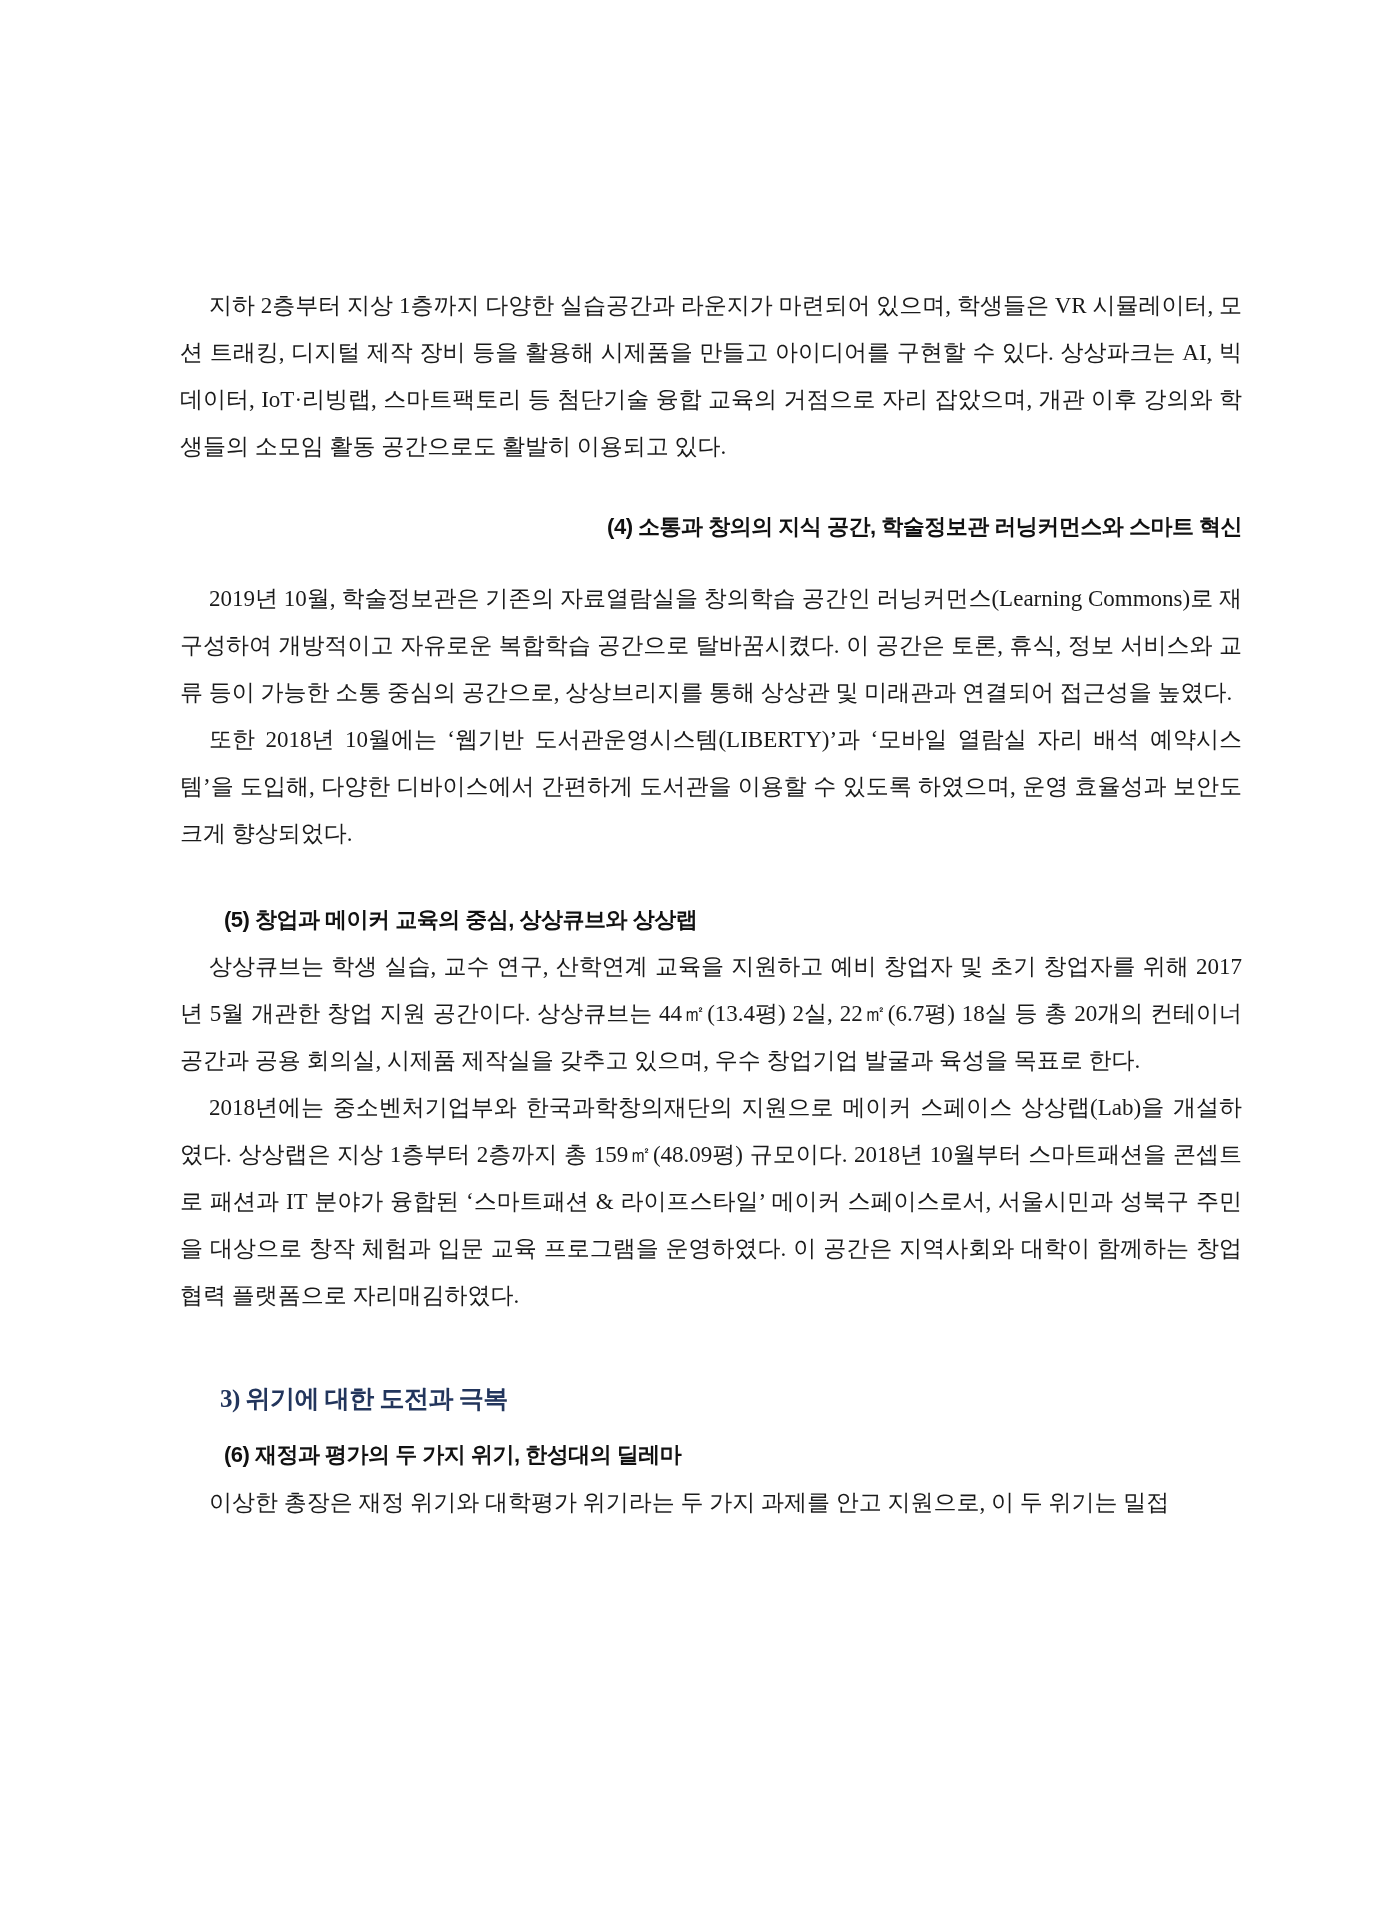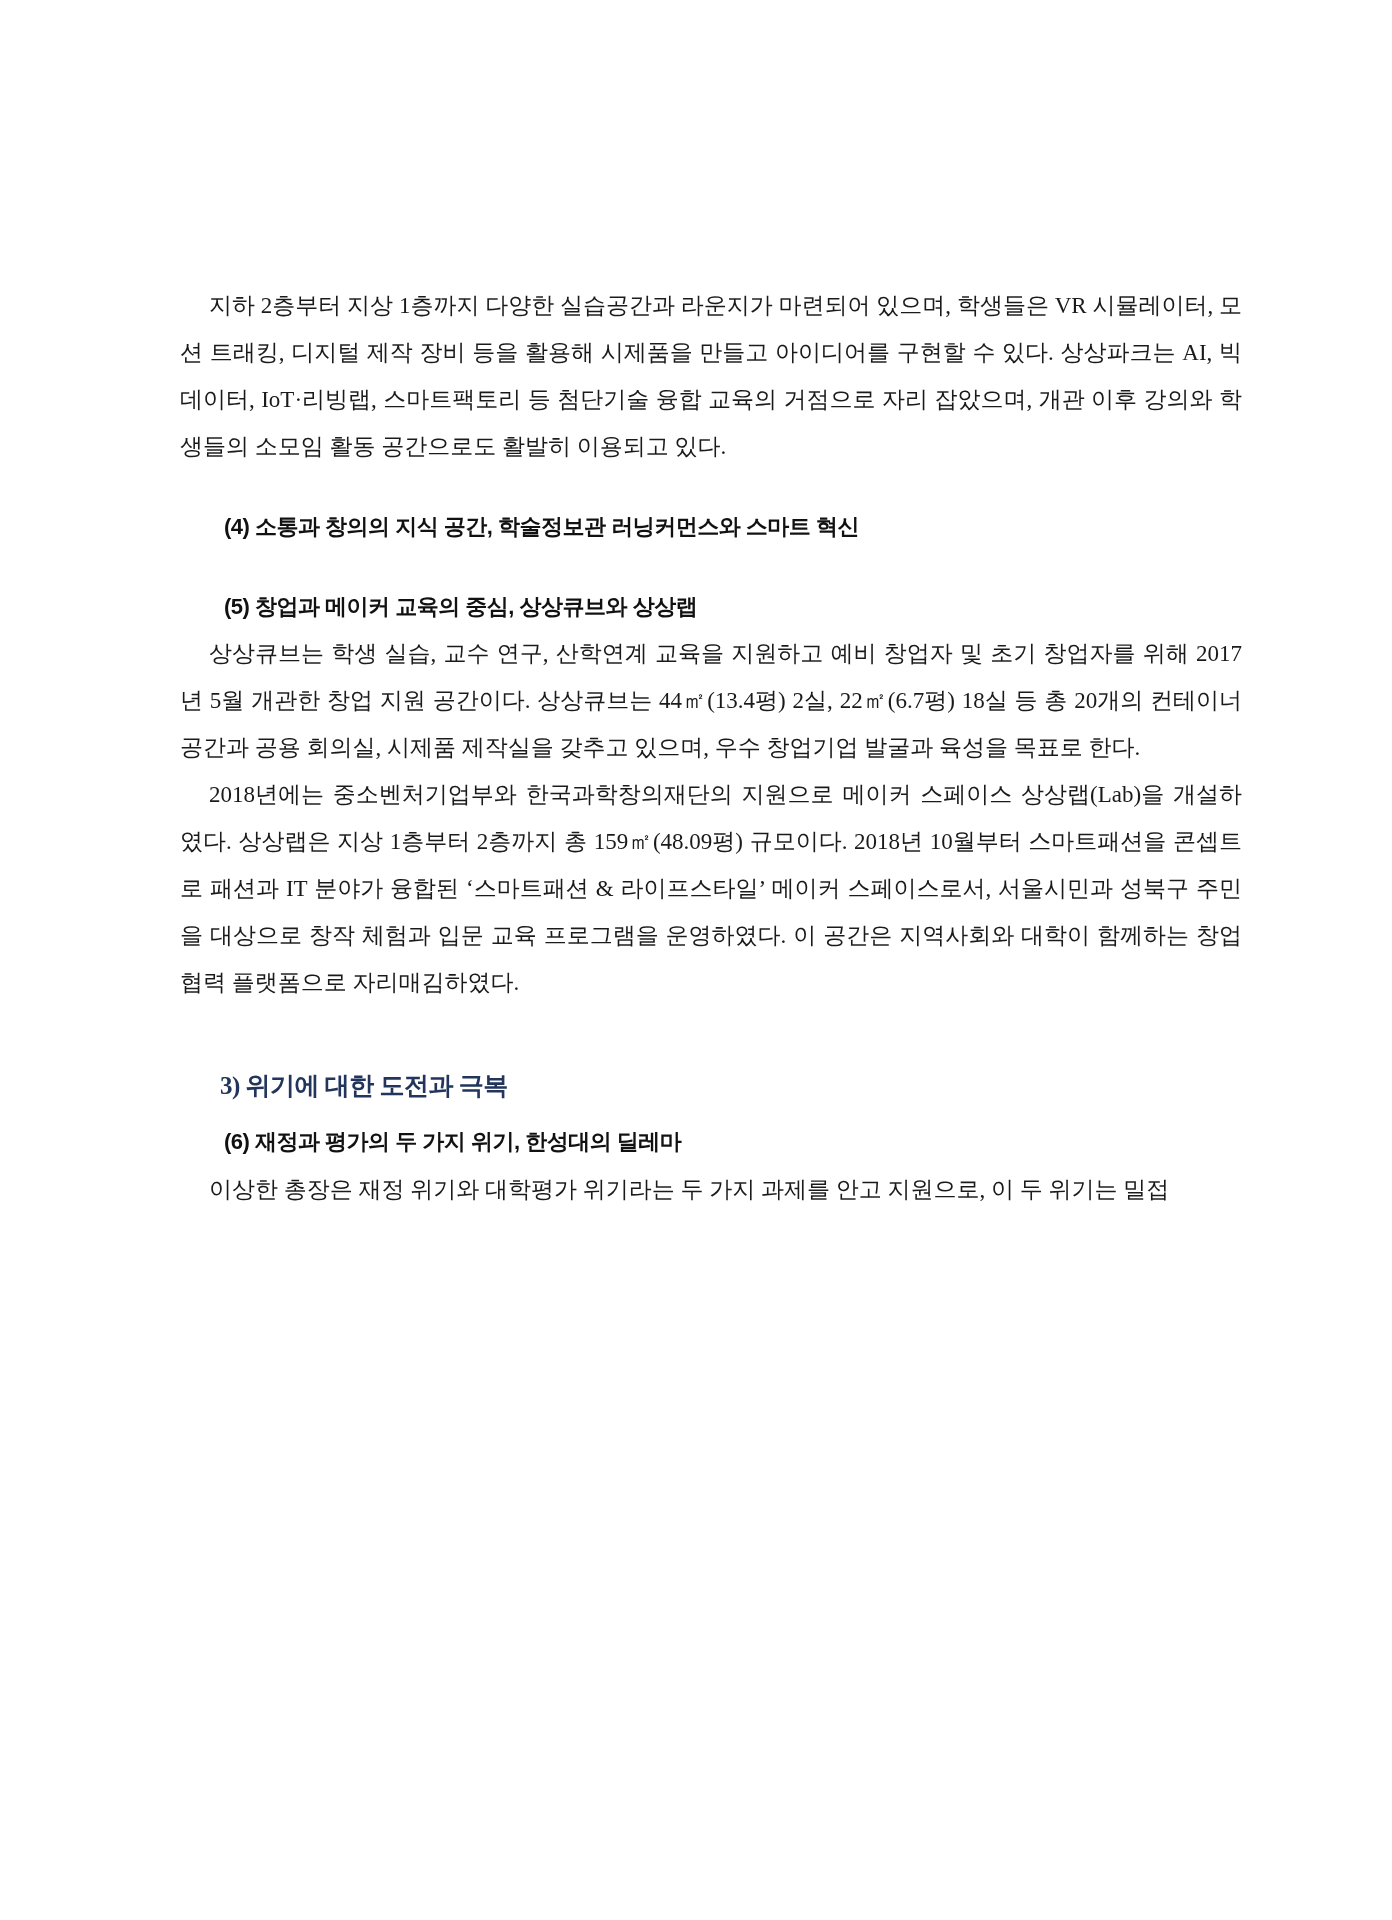--- a/index.html
+++ b/index.html
@@ -35,21 +35,21 @@
   .sub-heading {
     margin: 0;
     padding-left: 44px;
     font-family: "Liberation Sans", "DejaVu Sans", sans-serif;
     font-weight: bold;
     font-size: 22px;
     line-height: 34px;
     color: #111111;
     letter-spacing: -0.5px;
   }
-  .sub-heading.h4 { margin-top: 40px; margin-bottom: 31px; }
+  .sub-heading.h4 { margin-top: 40px; margin-bottom: 31px; text-align: right; }
   .sub-heading.h5 { margin-top: 46px; margin-bottom: 6px; }
   .sub-heading.h1s { margin-top: 20px; margin-bottom: 7px; }
   .section-heading {
     margin: 61px 0 0 0;
     padding-left: 40px;
     font-family: Liberation Serif, serif;
     font-weight: bold;
     font-size: 25px;
     line-height: 38px;
     color: #22355c;
@@ -75,21 +75,23 @@
 </head>
 <body>
 
 <div class="page">
   <div class="content">
 
     <p class="para">지하 2층부터 지상 1층까지 다양한 실습공간과 라운지가 마련되어 있으며, 학생들은 VR 시뮬레이터, 모션 트래킹, 디지털 제작 장비 등을 활용해 시제품을 만들고 아이디어를 구현할 수 있다. 상상파크는 AI, 빅데이터, IoT·리빙랩, 스마트팩토리 등 첨단기술 융합 교육의 거점으로 자리 잡았으며, 개관 이후 강의와 학생들의 소모임 활동 공간으로도 활발히 이용되고 있다.</p>
 
     <h3 class="sub-heading h4">(4) 소통과 창의의 지식 공간, 학술정보관 러닝커먼스와 스마트 혁신</h3>
 
+    <p class="para">2019년 10월, 학술정보관은 기존의 자료열람실을 창의학습 공간인 러닝커먼스(Learning Commons)로 재구성하여 개방적이고 자유로운 복합학습 공간으로 탈바꿈시켰다. 이 공간은 토론, 휴식, 정보 서비스와 교류 등이 가능한 소통 중심의 공간으로, 상상브리지를 통해 상상관 및 미래관과 연결되어 접근성을 높였다.</p>
 
+    <p class="para">또한 2018년 10월에는 ‘웹기반 도서관운영시스템(LIBERTY)’과 ‘모바일 열람실 자리 배석 예약시스템’을 도입해, 다양한 디바이스에서 간편하게 도서관을 이용할 수 있도록 하였으며, 운영 효율성과 보안도 크게 향상되었다.</p>
 
     <h3 class="sub-heading h5">(5) 창업과 메이커 교육의 중심, 상상큐브와 상상랩</h3>
 
     <p class="para">상상큐브는 학생 실습, 교수 연구, 산학연계 교육을 지원하고 예비 창업자 및 초기 창업자를 위해 2017년 5월 개관한 창업 지원 공간이다. 상상큐브는 44㎡(13.4평) 2실, 22㎡(6.7평) 18실 등 총 20개의 컨테이너 공간과 공용 회의실, 시제품 제작실을 갖추고 있으며, 우수 창업기업 발굴과 육성을 목표로 한다.</p>
 
     <p class="para">2018년에는 중소벤처기업부와 한국과학창의재단의 지원으로 메이커 스페이스 상상랩(Lab)을 개설하였다. 상상랩은 지상 1층부터 2층까지 총 159㎡(48.09평) 규모이다. 2018년 10월부터 스마트패션을 콘셉트로 패션과 IT 분야가 융합된 ‘스마트패션 &amp; 라이프스타일’ 메이커 스페이스로서, 서울시민과 성북구 주민을 대상으로 창작 체험과 입문 교육 프로그램을 운영하였다. 이 공간은 지역사회와 대학이 함께하는 창업 협력 플랫폼으로 자리매김하였다.</p>
 
     <h2 class="section-heading">3) 위기에 대한 도전과 극복</h2>
 
     <h3 class="sub-heading h1s">(6) 재정과 평가의 두 가지 위기, 한성대의 딜레마</h3>

